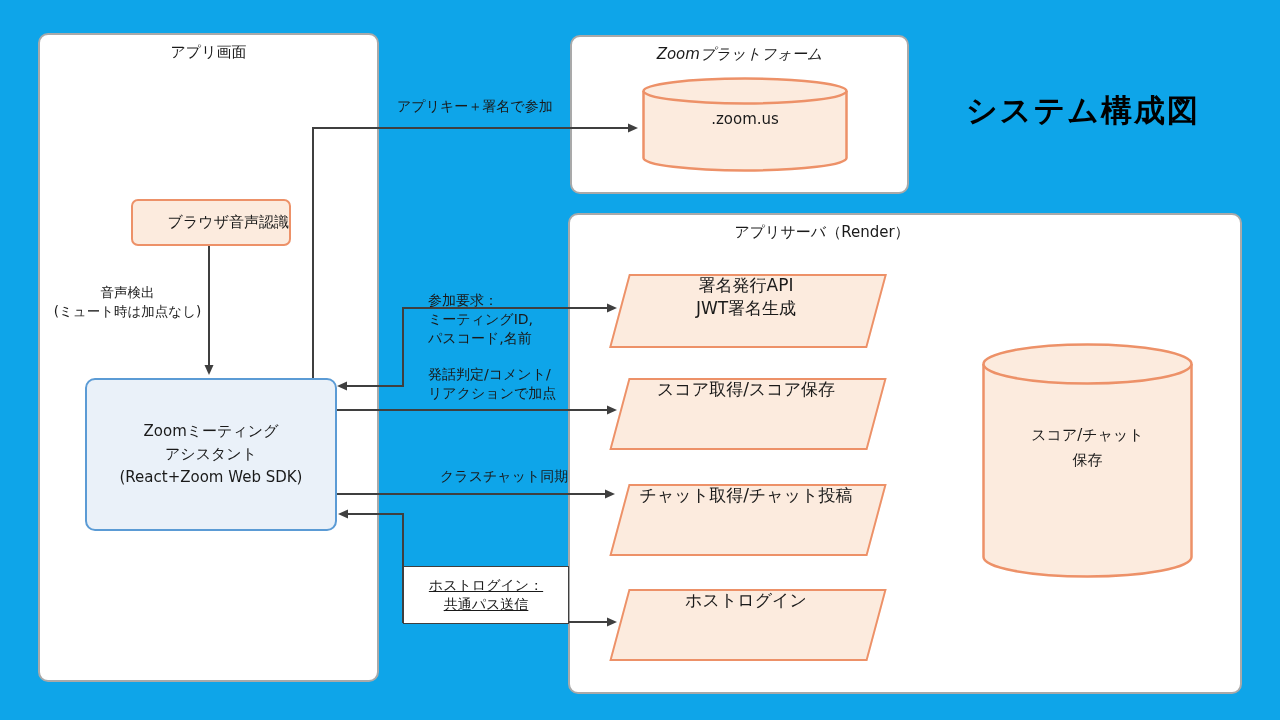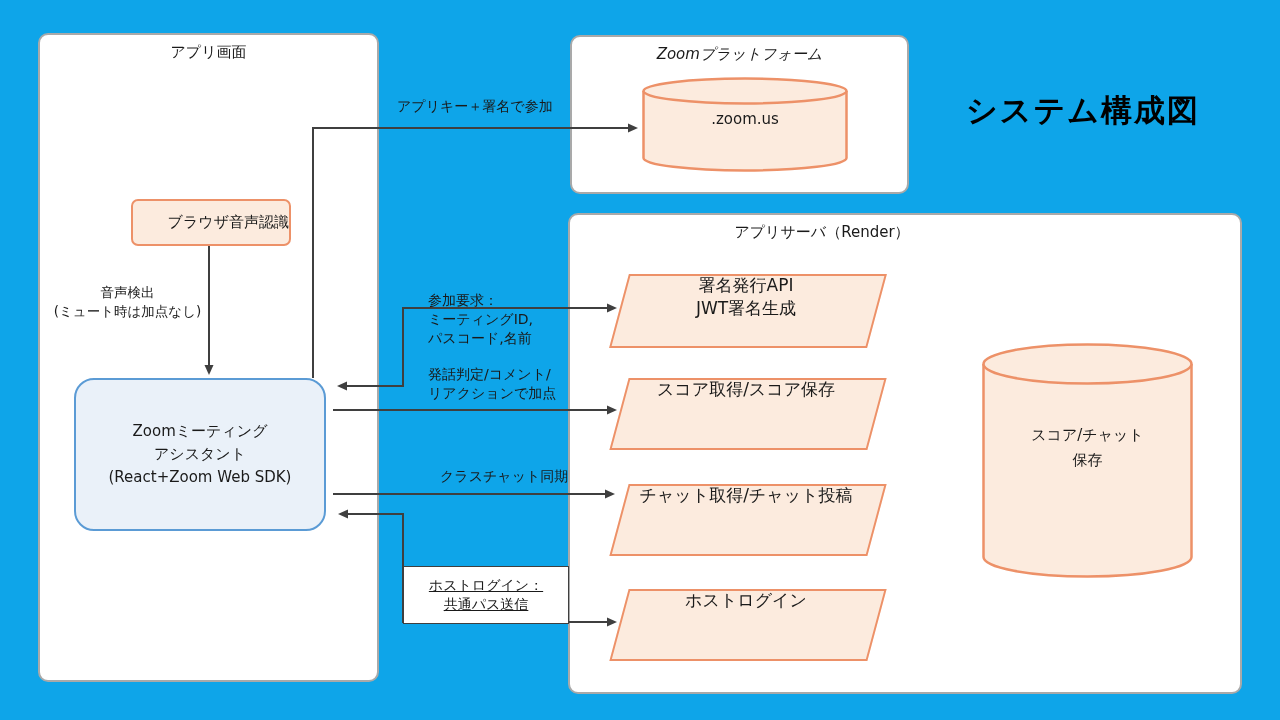--- a/index.html
+++ b/index.html
@@ -60,21 +60,21 @@
       <polygon points="615,494 605,489.5 605,498.5"></polygon>
       <polygon points="338,514 348,509.5 348,518.5"></polygon>
       <polygon points="617,622 607,617.5 607,626.5"></polygon>
     </g>
   </svg>
 
   <div class="obox" style="left:131px;top:199px;width:156px;height:43px;">
     <span>ブラウザ音声認識</span>
   </div>
 
-  <div class="bluebox" style="left:74px;top:378px;width:248px;height:149px;border-radius:20px;">
+  <div class="bluebox" style="left:85px;top:378px;width:248px;height:149px;">
     <div>Zoomミーティング</div>
     <div>アシスタント</div>
     <div>(React+Zoom Web SDK)</div>
   </div>
 
   <div class="cyl" style="left:642px;top:77px;width:206px;height:95px;">
     <svg width="206" height="95" viewBox="0 0 206 95">
       <path d="M1.5,14 V81 A101.5,12.5 0 0 0 204.5,81 V14" fill="#fcebde" stroke="#ed9168" stroke-width="2.5"></path>
       <ellipse cx="103" cy="14" rx="101.5" ry="12.5" fill="#fcebde" stroke="#ed9168" stroke-width="2.5"></ellipse>
     </svg>

